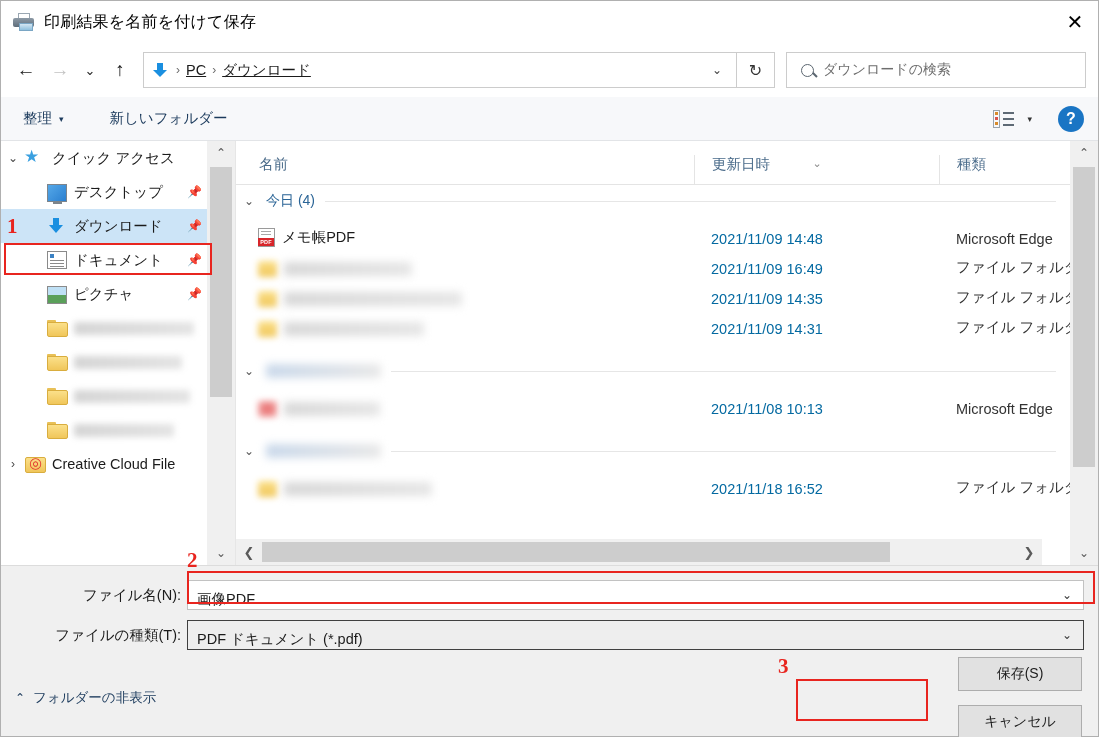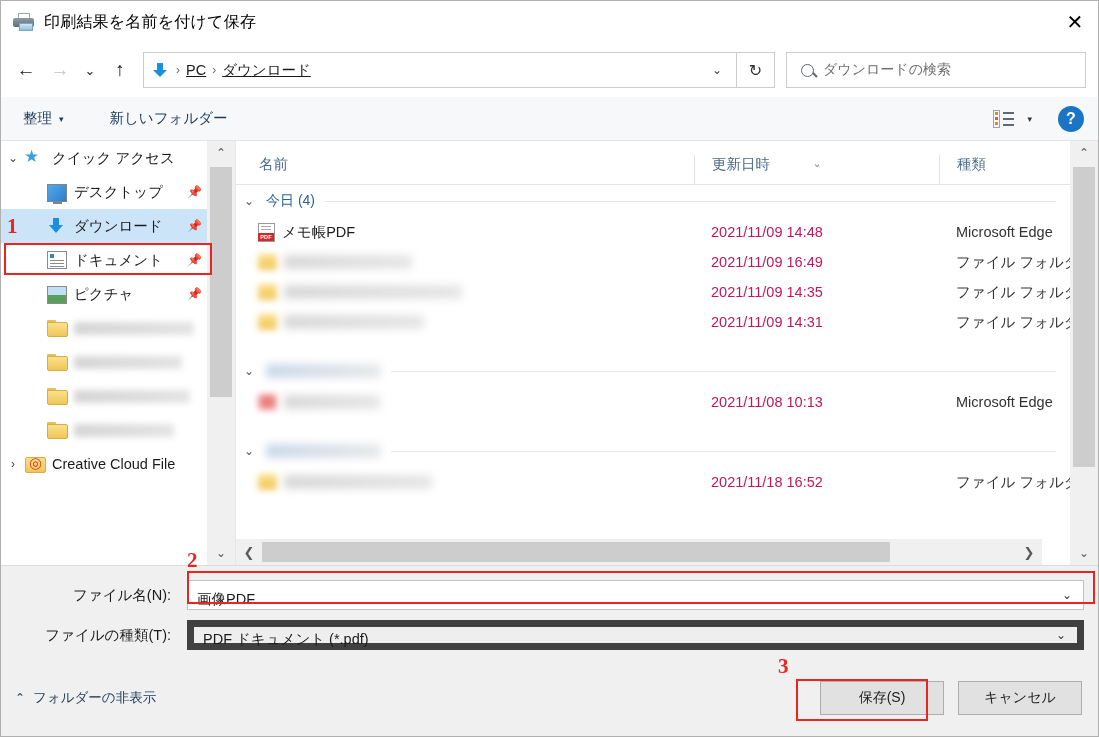--- a/index.html
+++ b/index.html
@@ -232,75 +232,75 @@
   .sortchev {
     position: absolute; left: 50%; top: 2px; transform: translateX(-50%);
     font-size: 11px; color: #8a8a8a;
   }
   .rows { flex: 1 1 auto; position: relative; overflow: hidden; }
   .grouphdr { height: 32px; display: flex; align-items: center; padding-left: 8px; }
   .gchev { width: 22px; font-size: 12px; color: #5a5a5a; flex: 0 0 22px; }
   .gtext { font-size: 14px; color: #2a6496; white-space: nowrap; }
   .gline { flex: 1 1 auto; height: 1px; background: #e6e6e6; margin-left: 10px; margin-right: 14px; }
   .gblur { width: 115px; height: 14px; filter: blur(4px); border-radius: 2px; }
-  .frow { height: 30px; display: flex; align-items: center; }
+  .frow { height: 30px; display: flex; align-items: flex-end; }
   .fname { width: 458px; flex: 0 0 458px; display: flex; align-items: center; padding-left: 22px; }
   .pdficon {
     width: 17px; height: 19px; background: #ffffff; border: 1px solid #9a9a9a;
     position: relative; flex: 0 0 17px; margin-right: 7px;
   }
   .pdficon::before {
     content:""; position: absolute; left: 2px; top: 2px; right: 3px; height: 1px;
     background: #a8a8a8; box-shadow: 0 3px 0 #a8a8a8;
   }
   .pdficon .tag {
     position: absolute; left: -1px; bottom: 0px; width: 16px; height: 8px;
     background: #d8252a; color: #fff; font-size: 5.5px; font-weight: bold;
     display: flex; align-items: center; justify-content: center; letter-spacing: .2px;
   }
   .fname-text { font-size: 14.5px; color: #1b1b1b; }
-  .fdate { width: 245px; flex: 0 0 245px; padding-left: 17px; font-size: 14.5px; color: #be185d; }
+  .fdate { width: 245px; flex: 0 0 245px; padding-left: 17px; font-size: 14.5px; color: #0369a1; }
   .ftype { flex: 1 1 auto; padding-left: 17px; font-size: 14.5px; color: #333; white-space: nowrap; overflow: hidden; }
   .fblur-row .fname { position: relative; }
   .fb-icon { width: 19px; height: 16px; filter: blur(3px); flex: 0 0 19px; margin-right: 7px; border-radius: 2px; }
   .fb-text { height: 14px; filter: blur(4px); border-radius: 2px; }
 
   .hsb {
     position: absolute; left: 0; right: 28px; bottom: 0; height: 26px;
     background: #f0f0f0; display: flex; align-items: center;
   }
   .hsb .arrow { width: 26px; text-align: center; font-size: 13px; color: #5a5a5a; }
   .hsb .track { flex: 1 1 auto; height: 100%; position: relative; }
   .hsb .thumb { position: absolute; top: 3px; bottom: 3px; background: #cdcdcd; }
 
   
   .form {
     flex: 0 0 auto; background: #f0f0f0; border-top: 1px solid #dcdcdc;
     padding: 13px 0 0 0; position: relative;
   }
   .frow2 { display: flex; align-items: center; height: 32px; margin-bottom: 8px; }
   .flabel {
-    width: 186px; flex: 0 0 186px; text-align: right; padding-right: 16px;
+    width: 186px; flex: 0 0 186px; text-align: right; padding-right: 6px;
     font-size: 14.5px; color: #1b1b1b;
   }
   .finput {
     height: 30px; margin-right: 14px; background: #ffffff; border: 1px solid #c2c2c2;
     display: flex; align-items: center; padding: 0 0 0 9px; flex: 1 1 auto;
   }
-  .finput.combo { background: #eeeeee; border: 7px solid #404040; }
+  .finput.combo { background: #eeeeee; border: 1px solid #404040; }
   .fval { font-size: 14.5px; color: #1b1b1b; margin-top: 8px; }
   .combo-caret { margin-left: auto; padding: 0 11px; font-size: 12px; color: #3a3a3a; }
 
   .footer {
     flex: 0 0 auto; background: #f0f0f0; height: 77px;
     display: flex; align-items: center; padding: 0 16px 0 14px; position: relative;
   }
   .hidefolders { font-size: 13.5px; color: #1b3a5c; display: flex; align-items: center; }
   .hidefolders .chev { font-size: 12px; margin-right: 8px; }
-  .btns { margin-left: auto; display: flex; gap: 14px; align-items: center; }
+  .btns { margin-left: auto; display: flex; gap: 14px; align-items: center; flex-direction: column; }
   .btn {
     width: 124px; height: 34px; border: 1px solid #adadad; background: #e1e1e1;
     font-size: 14px; color: #1b1b1b; display: flex; align-items: center; justify-content: center;
   }
   .btn.default { background: #e1e1e1; }
 
   
   .redbox { position: absolute; border: 2px solid #e8251f; pointer-events: none; z-index: 40; }
   .rednum {
     position: absolute; color: #e8251f; font-weight: bold; font-size: 21px;

